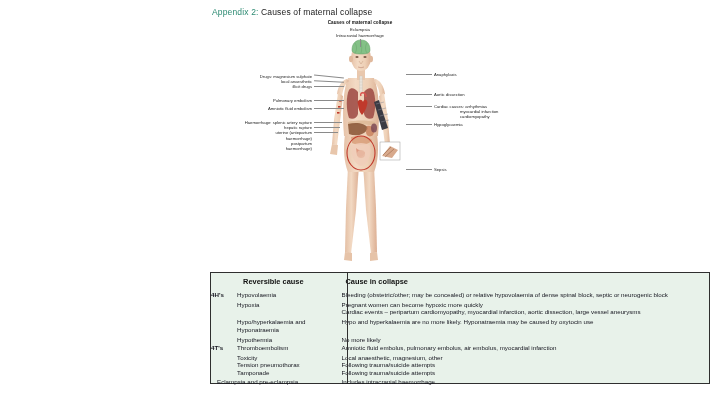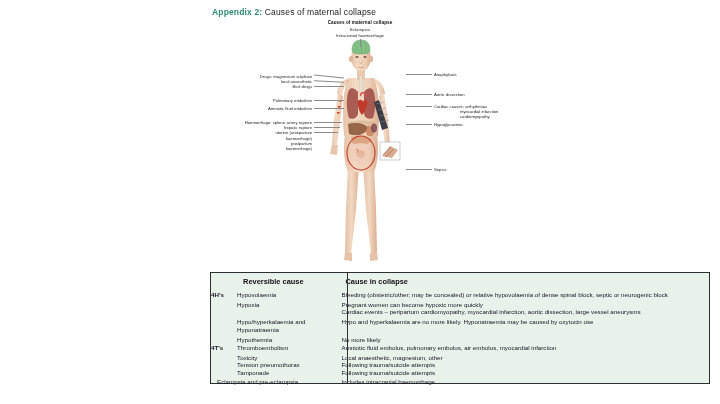--- a/index.html
+++ b/index.html
@@ -20,21 +20,21 @@
   .appendix-title {
     position: absolute;
     left: 212px;
     top: 7px;
     font-size: 8.5px;
     letter-spacing: 0.15px;
     white-space: nowrap;
   }
   .appendix-label {
     color: #2e8b73;
-    font-weight: bold;
+    font-weight: normal;
     text-align: center;
   }
   .appendix-text {
     color: #1a1a1a;
   }
 
   
   .figure {
     position: absolute;
     left: 210px;

